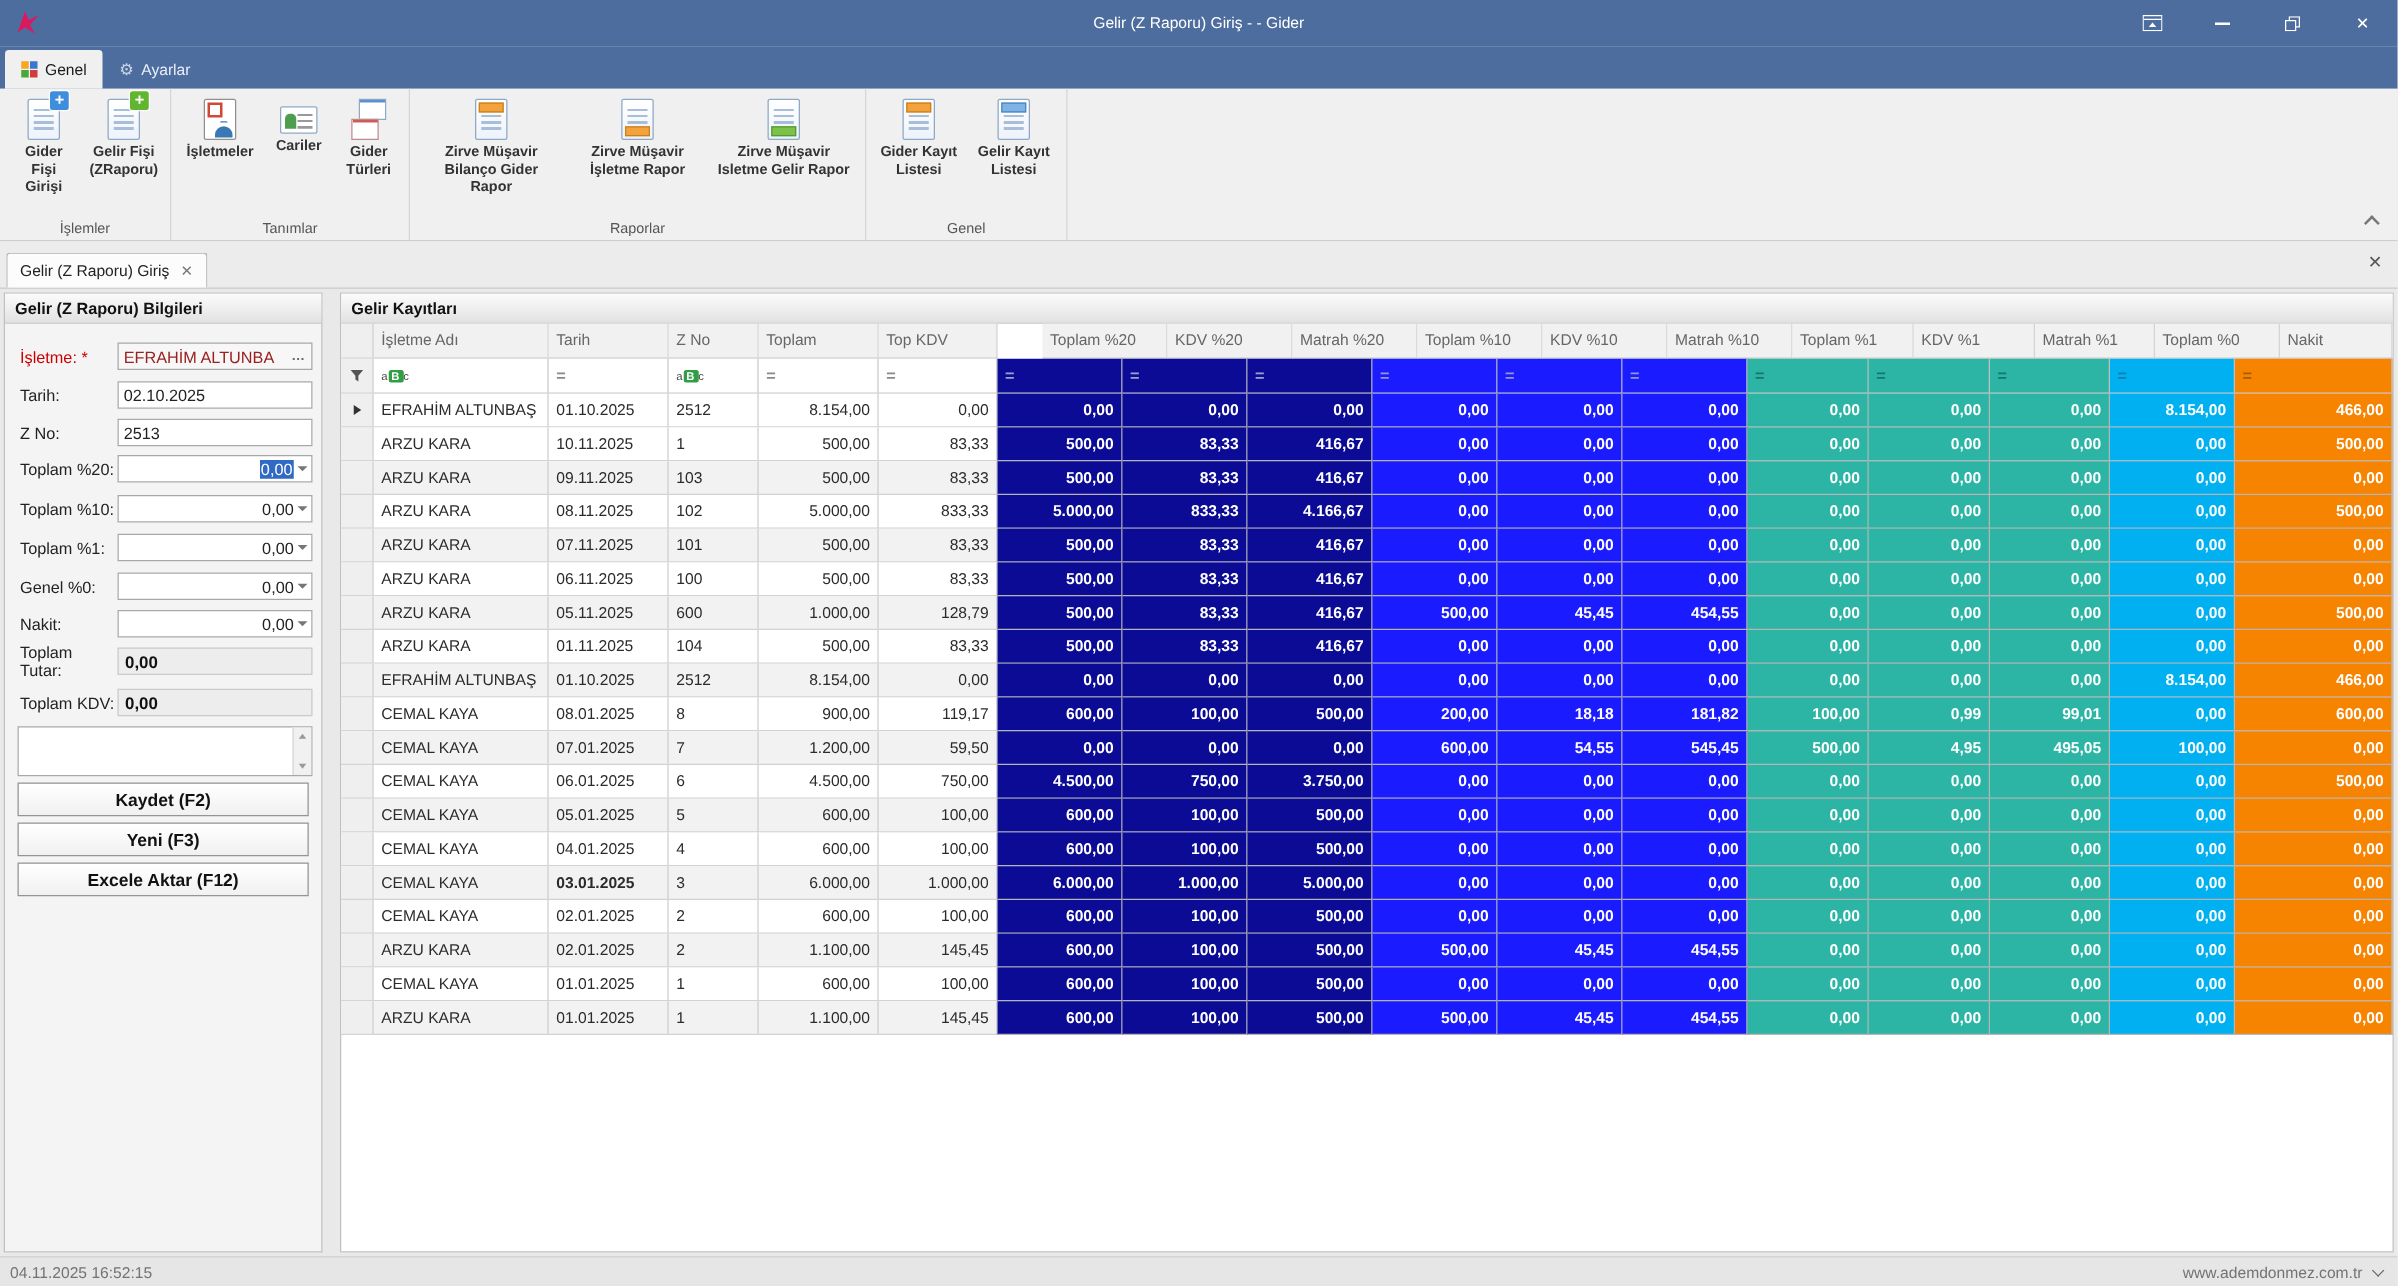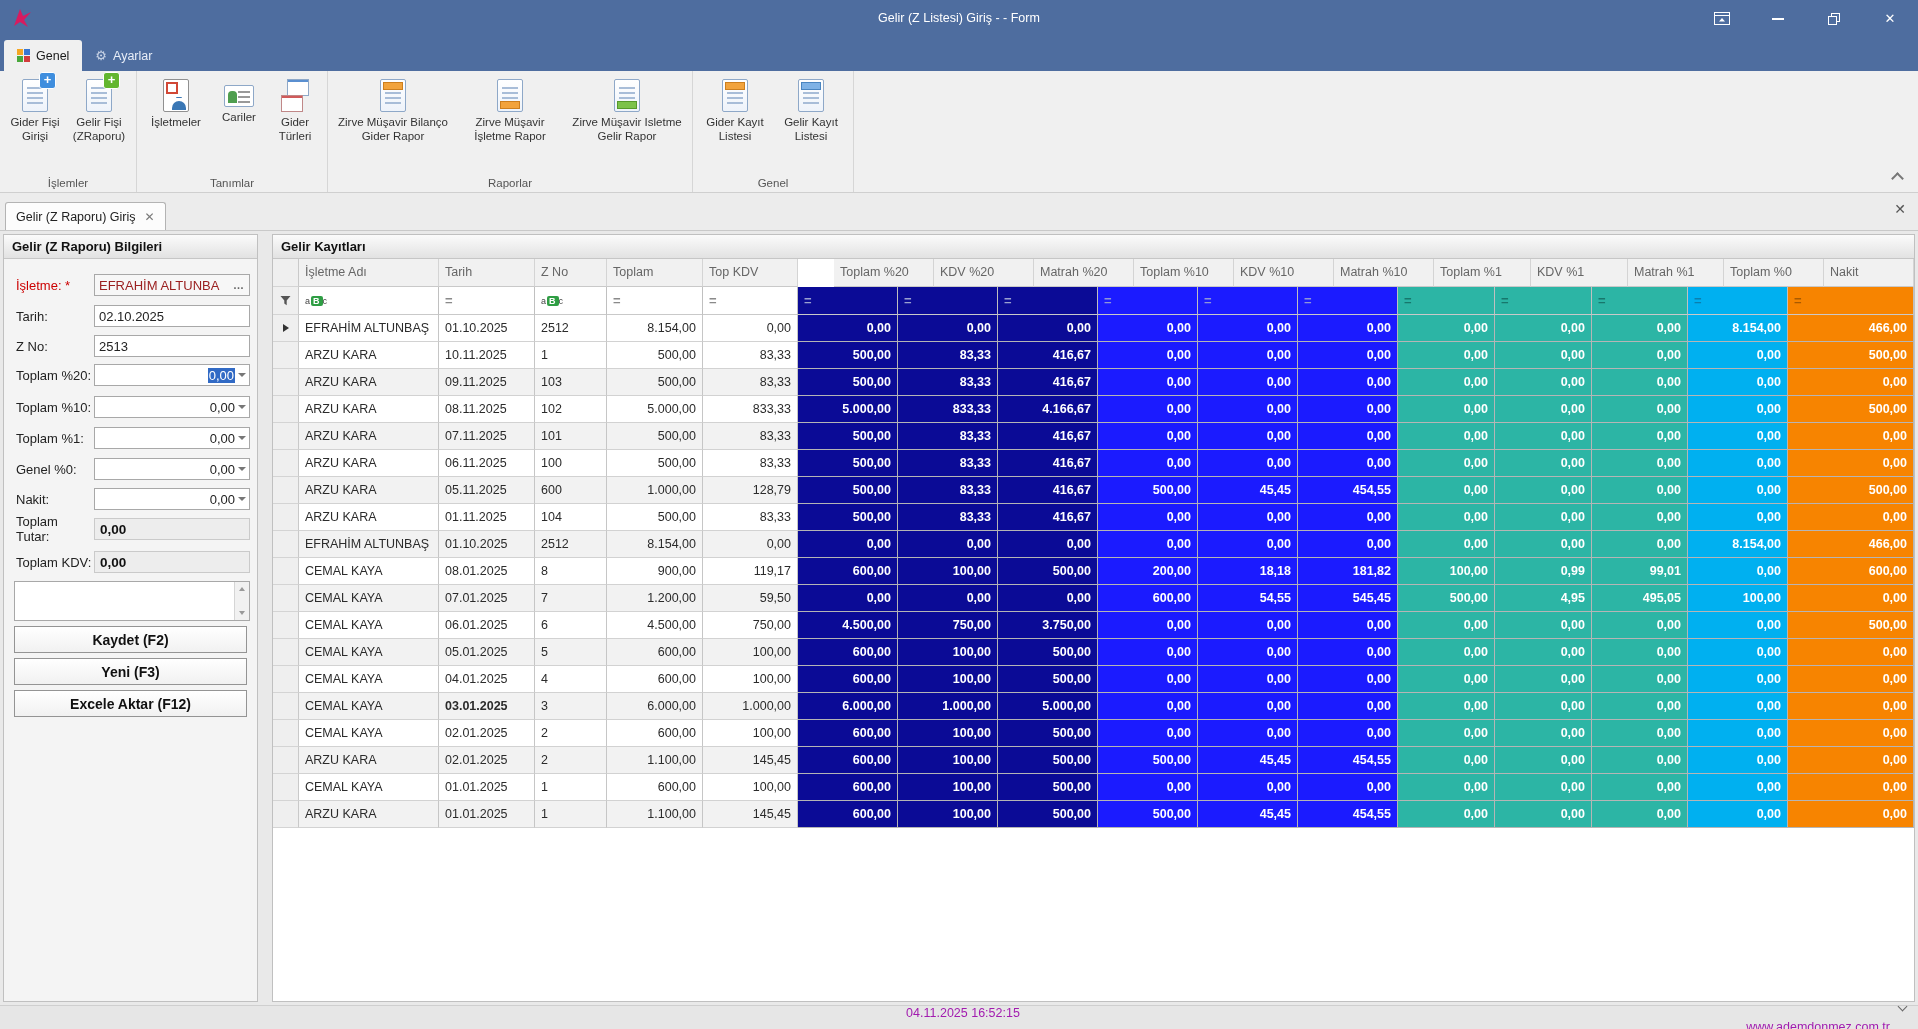--- a/index.html
+++ b/index.html
@@ -22,21 +22,21 @@
   .tab-grid { width:13px; height:13px; position:relative; display:inline-block; }
   .tab-grid i { position:absolute; width:6px; height:6px; }
   .tab-grid .q1{left:0;top:0;background:#f5a623;} .tab-grid .q2{right:0;top:0;background:#3a77d0;}
   .tab-grid .q3{left:0;bottom:0;background:#49a83c;} .tab-grid .q4{right:0;bottom:0;background:#d23c3c;}
   .gear { font-size:13px; color:#c8d3e6; }
 
   
   .rbody { position:absolute; top:71px; left:0; width:1918px; height:122px; background:#f0f0f0; border-bottom:1px solid #cfcfcf; display:flex; align-items:stretch; }
   .rgroup { display:flex; flex-direction:column; border-right:1px solid #d6d6d6; padding:0 4px; }
   .rbtns { flex:1; display:flex; align-items:flex-start; justify-content:center; padding-top:5px; }
-  .rbtn { display:flex; flex-direction:column; align-items:center; text-align:center; padding:3px 6px; cursor:default; }
+  .rbtn { display:flex; flex-direction:column; align-items:center; text-align:center; padding:3px 6px; cursor:default;font-weight:bold; }
   .rlbl { font-size:11.5px; line-height:1.2; color:#333; margin-top:4px; }
   .rglabel { height:18px; line-height:18px; text-align:center; font-size:11.5px; color:#555; }
   .rcollapse { position:absolute; right:16px; bottom:10px; width:9px; height:9px; border-top:2px solid #777; border-right:2px solid #777; transform:rotate(-45deg); }
 
   
   .ric { position:relative; width:26px; height:33px; background:linear-gradient(#ffffff,#eef3fa); border:1px solid #8ea8c8; border-radius:2px; }
   .ric::before { content:""; position:absolute; left:4px; right:4px; top:7px; height:20px;
     background:repeating-linear-gradient(to bottom,#a8bdd8 0 2px, transparent 2px 5px); }
   .doc-plus-blue::after, .doc-plus-green::after { content:"+"; position:absolute; top:-8px; right:-9px; width:15px; height:15px;
     border:1px solid #fff; border-radius:3px; color:#fff; font:bold 13px/14px "Liberation Sans",sans-serif; text-align:center; }
@@ -112,33 +112,33 @@
   .g-c.colored { color:#fff; font-weight:bold; border-right-color:#b5b5b5; border-bottom-color:#b5b5b5; }
   .f-eq { font-weight:bold; font-size:13px; color:#8a8a8a; }
   .bg-navy .f-eq { color:#9aa0d0; } .bg-blue .f-eq { color:#8f96d8; }
   .bg-teal .f-eq { color:#17776c; } .bg-cyan .f-eq { color:#0b7fae; } .bg-orange .f-eq { color:#a85a00; }
   .f-abc { font-size:9px; color:#444; letter-spacing:1px; }
   .f-abc b { background:#2f9e44; color:#fff; padding:0 2px; border-radius:2px; font-size:9px; }
   .row-arrow { width:0; height:0; border-left:6px solid #333; border-top:4px solid transparent; border-bottom:4px solid transparent; }
 
   
   .sbar { position:absolute; left:0; top:1005px; width:1918px; height:24px; background:#e6e6e6; border-top:1px solid #cfcfcf;
-    display:flex; align-items:center; font-size:12.5px; color:#a21caf;flex-direction:column; }
+    display:flex; align-items:center; font-size:12.5px; color:#737373; }
   .sbar .lft { margin-left:8px; }
   .sbar .rgt { margin-left:auto; margin-right:28px; }
   .chev-dn { position:absolute; right:12px; width:7px; height:7px; border-right:1.5px solid #666; border-bottom:1.5px solid #666; transform:rotate(45deg); margin-top:-3px; }
 </style>
 </head>
 <body>
 
 <div class="tbar">
   <svg class="logo" viewBox="0 0 24 24">
     <path d="M4 20 L10 3 L13 10 L21 6 L14 14 L18 21 L10 16 Z" fill="#d81b5f"></path>
   </svg>
-  <div class="ttitle">Gelir (Z Listesi) Giriş - - Form</div>
+  <div class="ttitle">Gelir (Z Raporu) Giriş - - Gider</div>
   <div class="wctl">
     <div class="wbtn">
       <svg width="16" height="13">
         <rect x="0.5" y="0.5" width="15" height="12" fill="none" stroke="#fff"></rect>
         <line x1="1" y1="3.5" x2="15" y2="3.5" stroke="#fff"></line>
         <path d="M8 6 L11 9.5 H5 Z" fill="#fff"></path>
       </svg>
     </div>
     <div class="wbtn">
         <span class="ic-min"></span>

